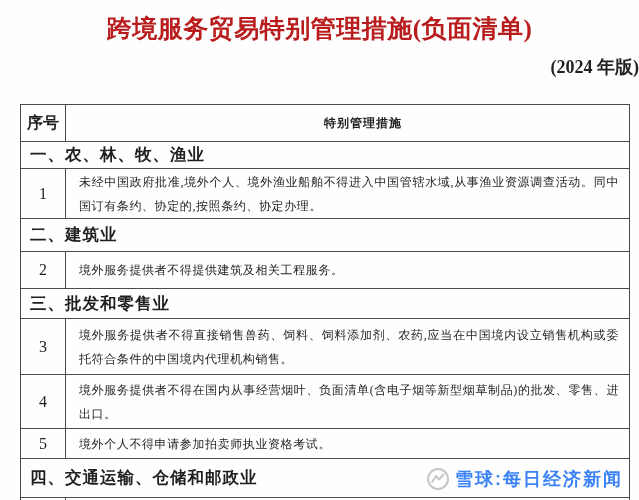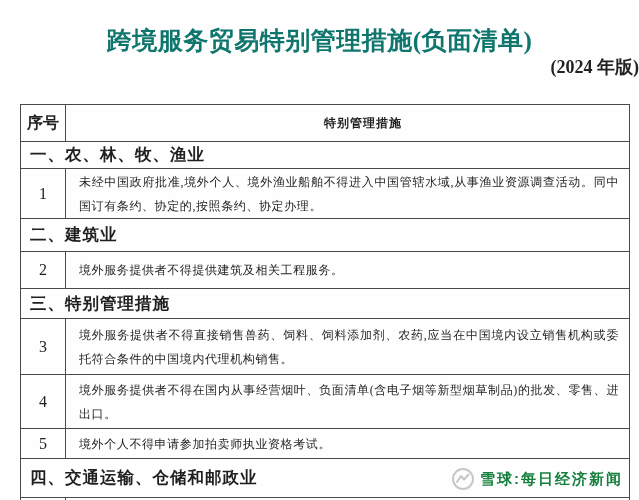--- a/index.html
+++ b/index.html
@@ -8,26 +8,26 @@
     width: 639px;
     height: 500px;
     background: #fefefe;
     overflow: hidden;
     font-family: "Liberation Serif", "DejaVu Serif", serif;
     color: #1f1f1f;
   }
   .doc-title {
     position: absolute;
     top: 8px; left: 0; right: 0;
-    margin: 16px;
+    margin: 4px;
     text-align: center;
     font-size: 25px;
     font-weight: bold;
     letter-spacing: 0.5px;
-    color: #0f766e;
+    color: #b91c1c;
   }
   .doc-subtitle {
     position: absolute;
     top: 55px; left: 0; right: 0;
     text-align: right;
     font-size: 18px;
     font-weight: bold;
     color: #222;
   }
   .measures-table {
@@ -86,23 +86,23 @@
   .row-sec4  { height: 39px; }
   .row-partial { height: 10px; }
   .watermark {
     position: absolute;
     right: 16px;
     top: 464px;
     height: 30px;
     display: flex;
     align-items: center;
     gap: 5px;
-    color: #15803d;
+    color: #3b82f6;
     font-family: "Liberation Sans", "DejaVu Sans", sans-serif;
-    font-size: 15px;
+    font-size: 18px;
     font-weight: bold;
     letter-spacing: 2px;
     pointer-events: none;
   }
   .watermark svg { display: block; }
 </style>
 </head>
 <body>
 
 <div class="page">
@@ -129,21 +129,21 @@
     <div class="tr row-sec2">
       <div class="td td-full">二、建筑业</div>
     </div>
 
     <div class="tr row-item2">
       <div class="td td-no">2</div>
       <div class="td td-measure">境外服务提供者不得提供建筑及相关工程服务。</div>
     </div>
 
     <div class="tr row-sec3">
-      <div class="td td-full">三、特别管理措施</div>
+      <div class="td td-full">三、批发和零售业</div>
     </div>
 
     <div class="tr row-item3">
       <div class="td td-no">3</div>
       <div class="td td-measure">境外服务提供者不得直接销售兽药、饲料、饲料添加剂、农药,应当在中国境内设立销售机构或委托符合条件的中国境内代理机构销售。</div>
     </div>
 
     <div class="tr row-item4">
       <div class="td td-no">4</div>
       <div class="td td-measure">境外服务提供者不得在国内从事经营烟叶、负面清单(含电子烟等新型烟草制品)的批发、零售、进出口。</div>

